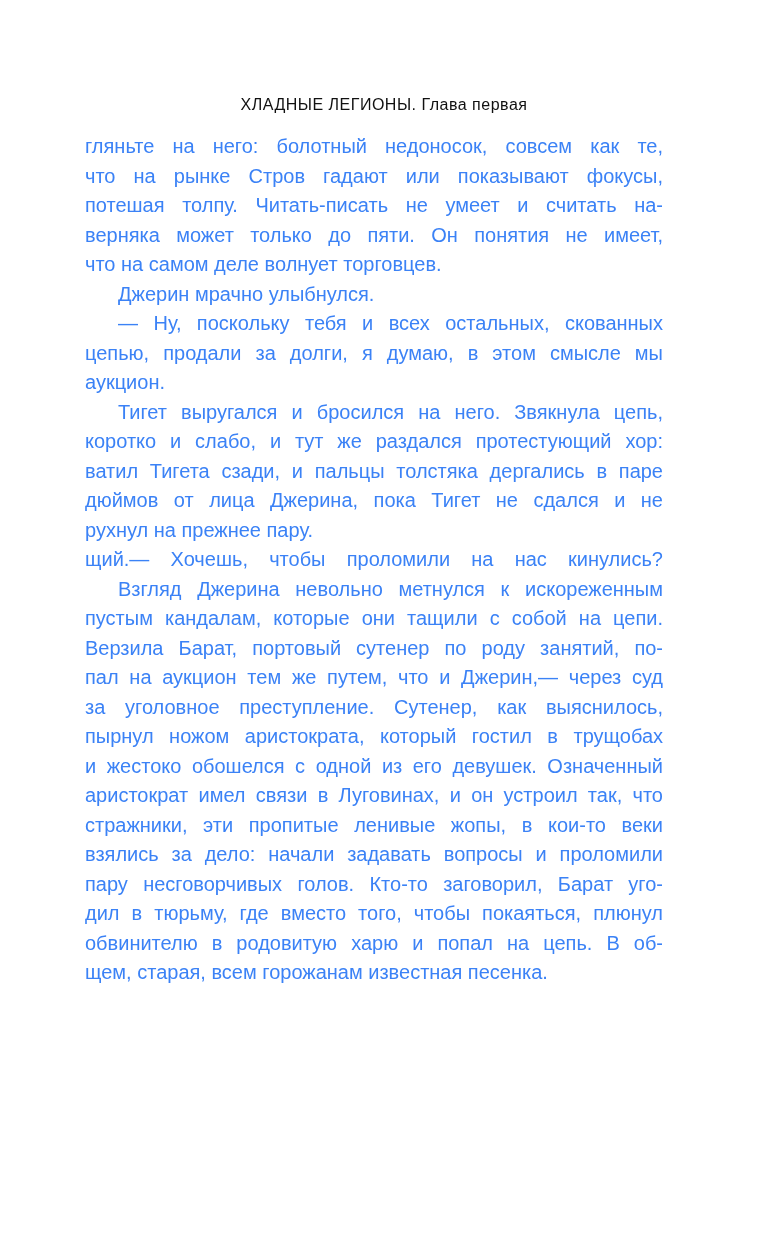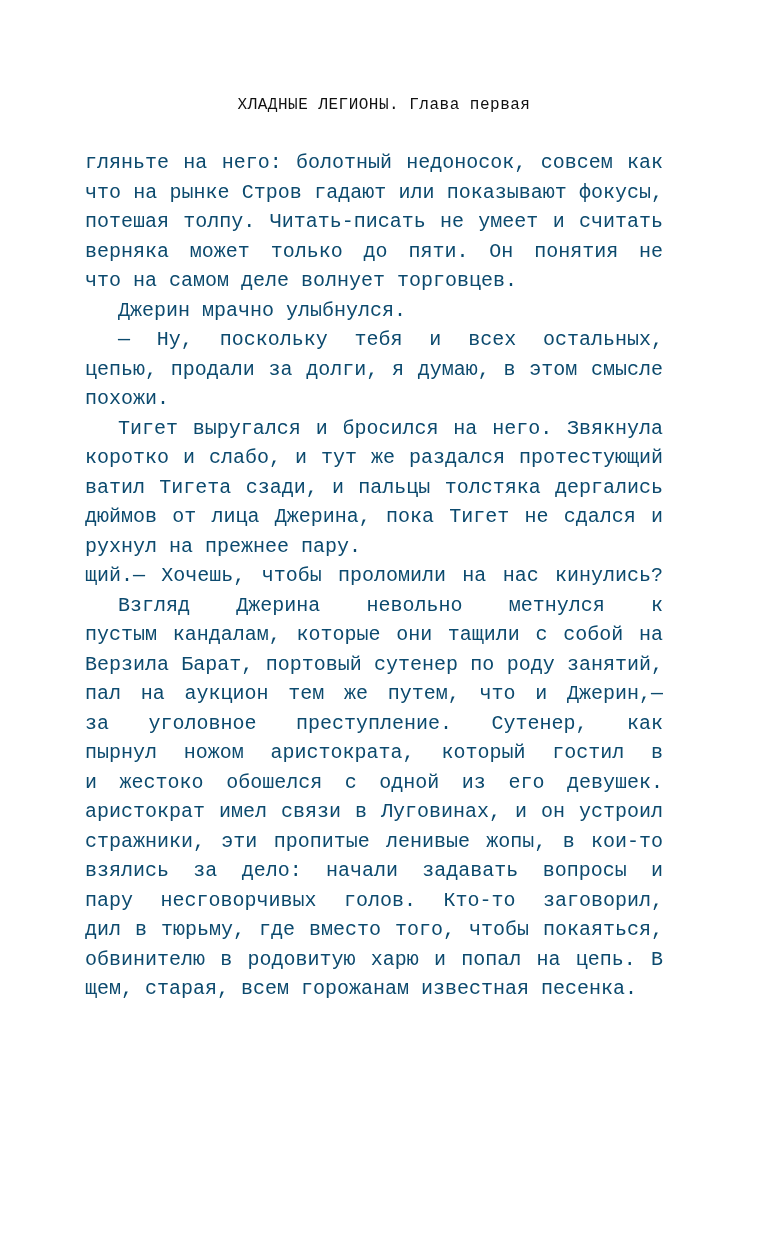--- a/index.html
+++ b/index.html
@@ -6,42 +6,42 @@
     margin: 0;
     padding: 0;
     background: #ffffff;
   }
   .page {
     position: relative;
     width: 768px;
     height: 1076px;
     background: #ffffff;
     overflow: hidden;
-    font-family: Liberation Mono, monospace;
+    font-family: Liberation Sans, sans-serif;
     color: #1a1a1a;
   }
   .running-header {
     position: absolute;
     top: 96px;
     left: 0;
     width: 768px;
     text-align: center;
     font-size: 16px;
     letter-spacing: 0.5px;
     color: #111111;
     white-space: nowrap;
   }
   .page-body {
     position: absolute;
-    top: 148px;
+    top: 132px;
     left: 85px;
     width: 578px;
     font-size: 20px;
     line-height: 29.5px;
-    color: #0c4a6e;
+    color: #3b82f6;
   }
   .para { margin: 0; padding: 0; }
   .line {
     text-align: justify;
     text-align-last: justify;
     white-space: normal;
     height: 29.5px;
     overflow: hidden;
   }
   .line.plast { text-align-last: left; }
@@ -69,21 +69,21 @@
         <div class="line">потешая толпу. Читать-писать не умеет и считать на-</div>
         <div class="line">верняка может только до пяти. Он понятия не имеет,</div>
         <div class="line plast">что на самом деле волнует торговцев.</div>
       </div>
       <div class="para">
         <div class="line indent plast">Джерин мрачно улыбнулся.</div>
       </div>
       <div class="para">
         <div class="line indent">— Ну, поскольку тебя и всех остальных, скованных</div>
         <div class="line">цепью, продали за долги, я думаю, в этом смысле мы</div>
-        <div class="line plast">похожи.</div>
+        <div class="line plast">аукцион.</div>
       </div>
       <div class="para">
         <div class="line indent">Тигет выругался и бросился на него. Звякнула цепь,</div>
         <div class="line">коротко и слабо, и тут же раздался протестующий хор:</div>
         <div class="line">ватил Тигета сзади, и пальцы толстяка дергались в паре</div>
         <div class="line">дюймов от лица Джерина, пока Тигет не сдался и не</div>
         <div class="line plast">рухнул на прежнее пару.</div>
       </div>
       <div class="para">
         <div class="line">щий.— Хочешь, чтобы проломили на нас кинулись?</div>

